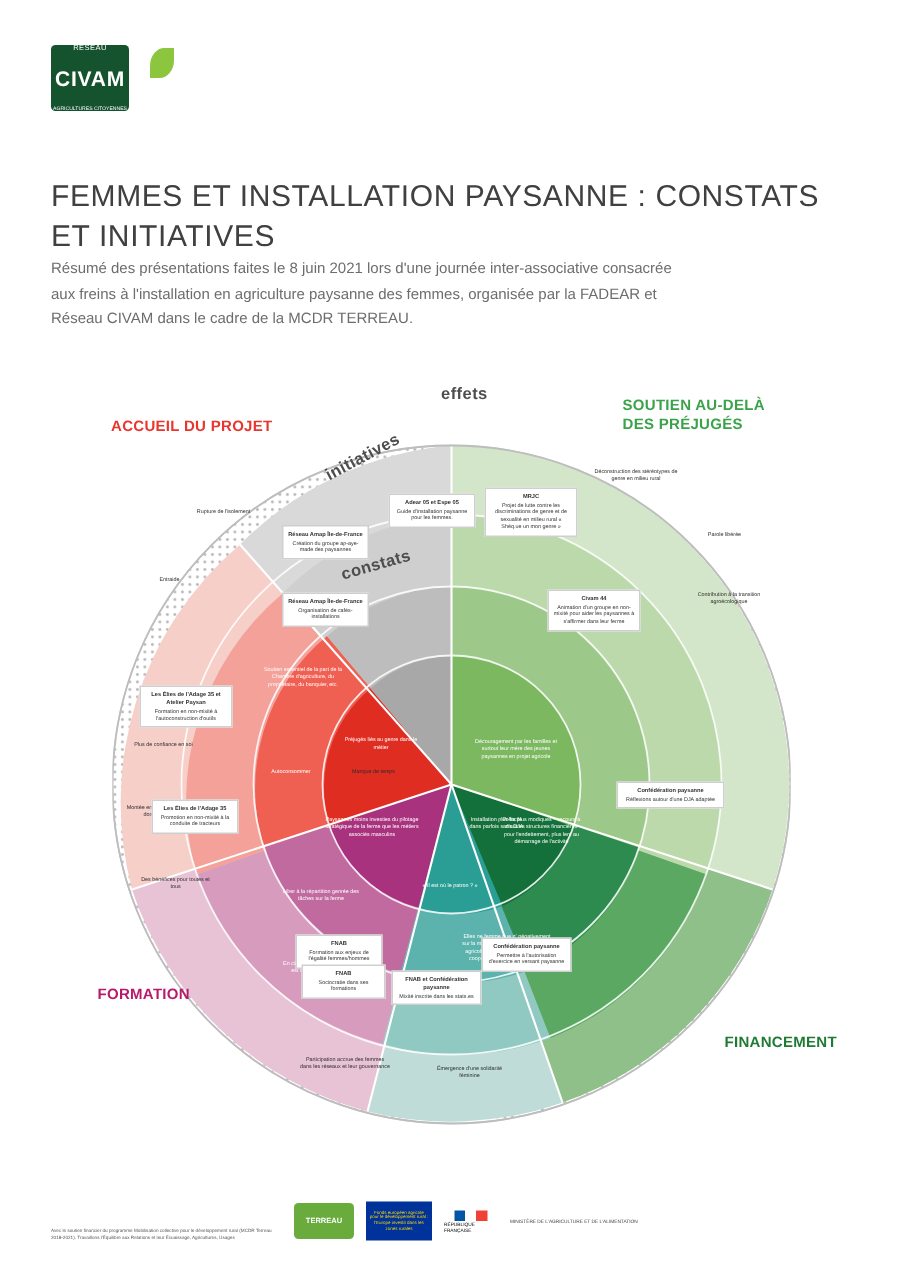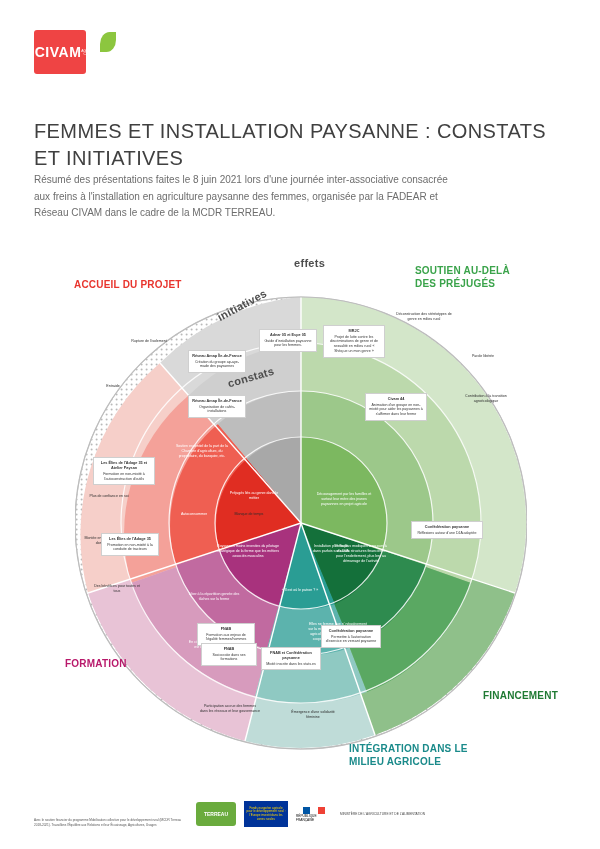--- a/index.html
+++ b/index.html
@@ -9,22 +9,22 @@
     background: #ffffff;
     font-family: "Liberation Sans", sans-serif;
     color: #3a3a3a;
     position: relative;
     overflow: hidden;
   }
 
   
   .logos { position:absolute; top:30px; left:34px; display:flex; align-items:flex-start; gap:14px; }
   .logo-civam {
-    width:52px; height:44px; background:#ef4444; border-radius:3px;
-    display:flex; flex-direction:row; align-items:center; justify-content:center;
+    width:52px; height:44px; background:#14532d; border-radius:3px;
+    display:flex; flex-direction:column; align-items:center; justify-content:space-between;
     color:#ffffff; line-height:1;
   }
   .logo-civam .lc-top { font-size:5px; letter-spacing:.3px; }
   .logo-civam .lc-main { font-size:14px; font-weight:bold; letter-spacing:.5px; }
   .logo-civam .lc-sub { font-size:3.4px; margin-top:2px; text-align:center; }
   .logo-fadear { display:flex; align-items:flex-start; gap:5px; }
   .leaf {
     width:16px;height:20px;background:#8cc63f;border-radius:60% 0 60% 0; margin-top:2px;
   }
   .logo-fadear .lf-text { line-height:1.1; }
@@ -164,21 +164,20 @@
   </svg>
 
   <div class="hdr" style="left:219px; top:14px;">effets</div>
   <div class="hdr" style="left:140px; top:56px; transform:rotate(-28deg);">initiatives</div>
   <div class="hdr" style="left:152px; top:128px; transform:rotate(-16deg);">constats</div>
 
   <div class="sect red" style="left:-1px; top:36px; width:110px;">ACCUEIL DU PROJET</div>
   <div class="sect green" style="left:340px; top:22px; width:112px;">SOUTIEN AU-DELÀ DES PRÉJUGÉS</div>
   <div class="sect mag" style="left:-50px; top:415px; width:120px;margin-left:40px;">FORMATION</div>
   <div class="sect dgreen" style="left:360px; top:447px; width:130px;">FINANCEMENT</div>
-  <div class="sect teal" style="left:274px; top:500px; width:140px;">INTÉGRATION DANS LE MILIEU AGRICOLE</div>
 
   <div class="plain" style="left:152px; top:247px; width:54px;">Préjugés liés au genre dans le métier</div>
   <div class="plain" style="left:140px; top:300px; width:66px;">Paysannes moins investies du pilotage stratégique de la ferme que les métiers associés masculins</div>
   <div class="plain" style="left:238px; top:248px; width:62px;">Découragement par les familles et surtout leur mère des jeunes paysannes en projet agricole</div>
   <div class="plain" style="left:196px; top:344px; width:58px;">« Il est où le patron ? »</div>
   <div class="plain" style="left:258px; top:300px; width:56px;">Prêts plus modiques = recours à d'autres structures financières pour l'endettement, plus lent au démarrage de l'activité</div>
 
   <div class="plain" style="left:110px; top:348px; width:58px;">Liber à la répartition genrée des tâches sur la ferme</div>
   <div class="plain" style="left:232px; top:378px; width:62px;">Elles ne femme que n' négativement sur la maison avec les professionnels agricoles et à des agences oraires, coopératives, commerciaux etc.</div>
   <div class="plain" style="left:110px; top:396px; width:62px;">En circuits courts, être une femme est un plus pour la clientèle</div>

